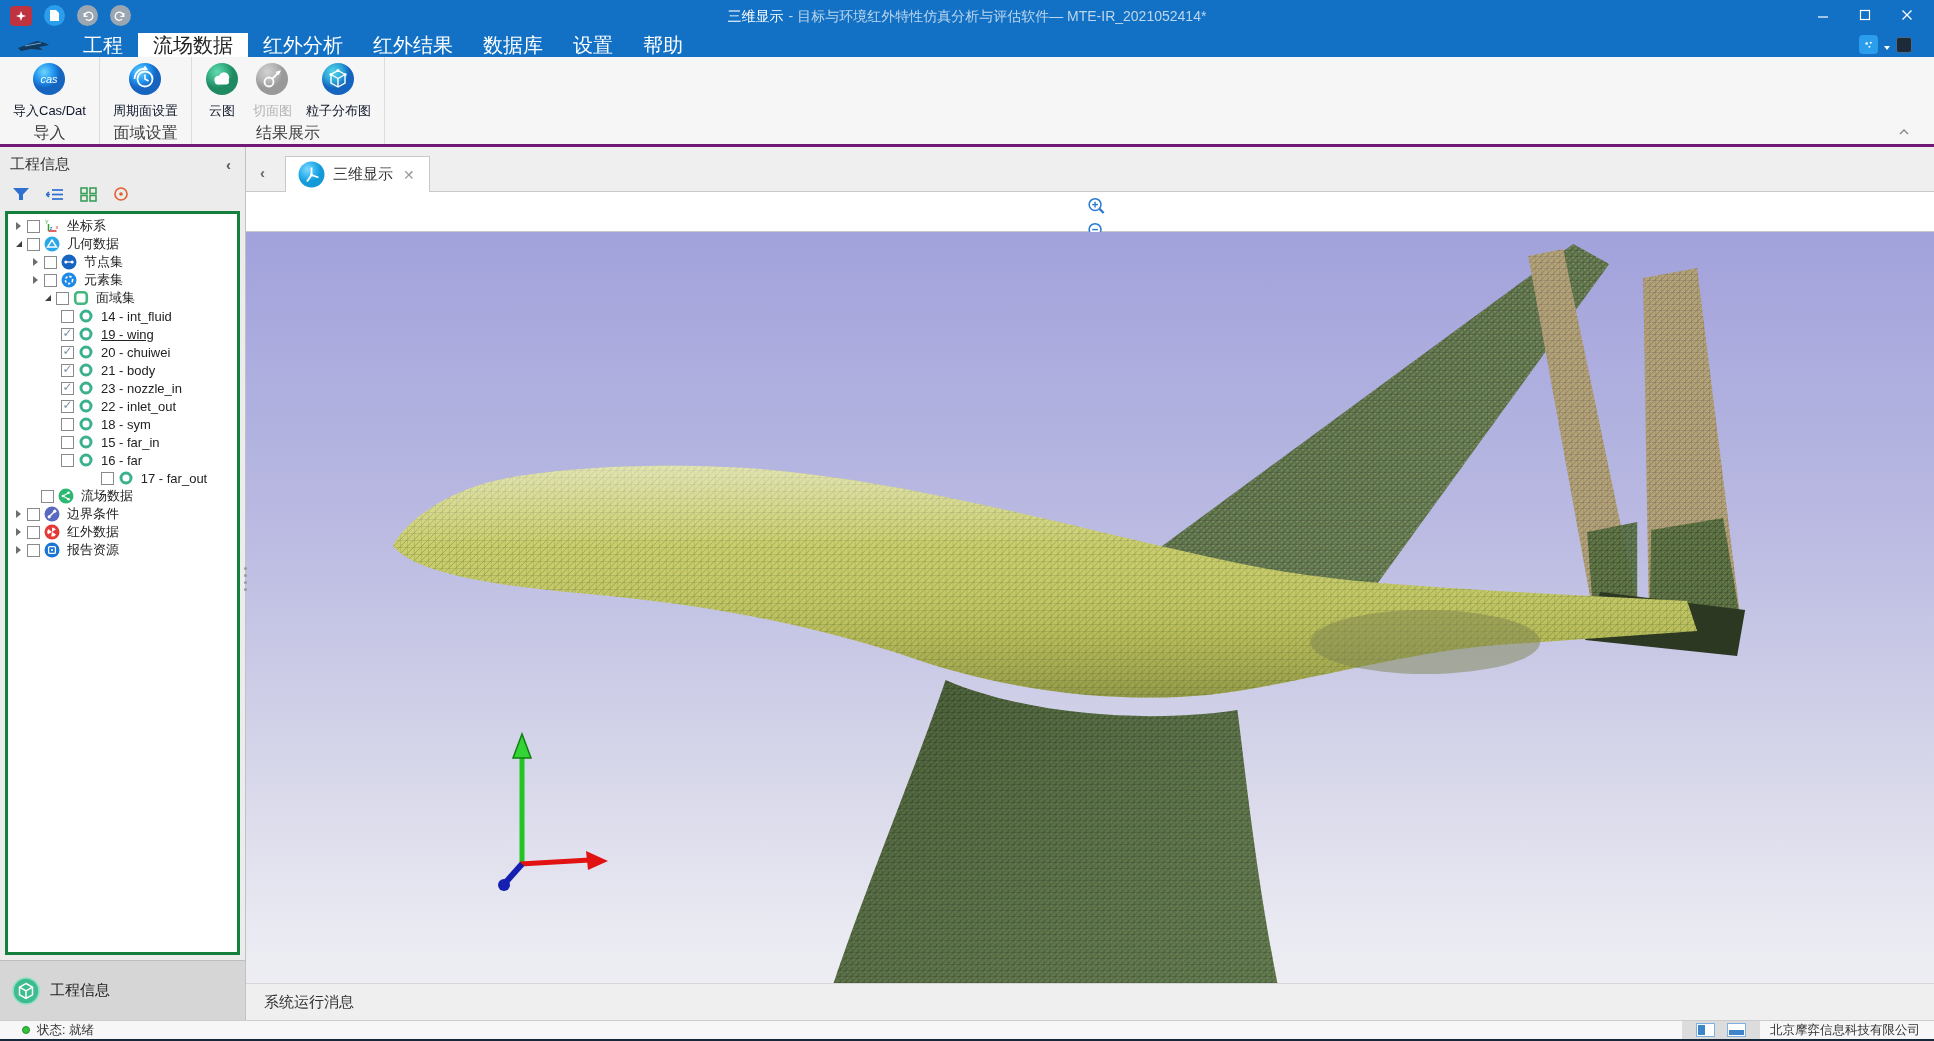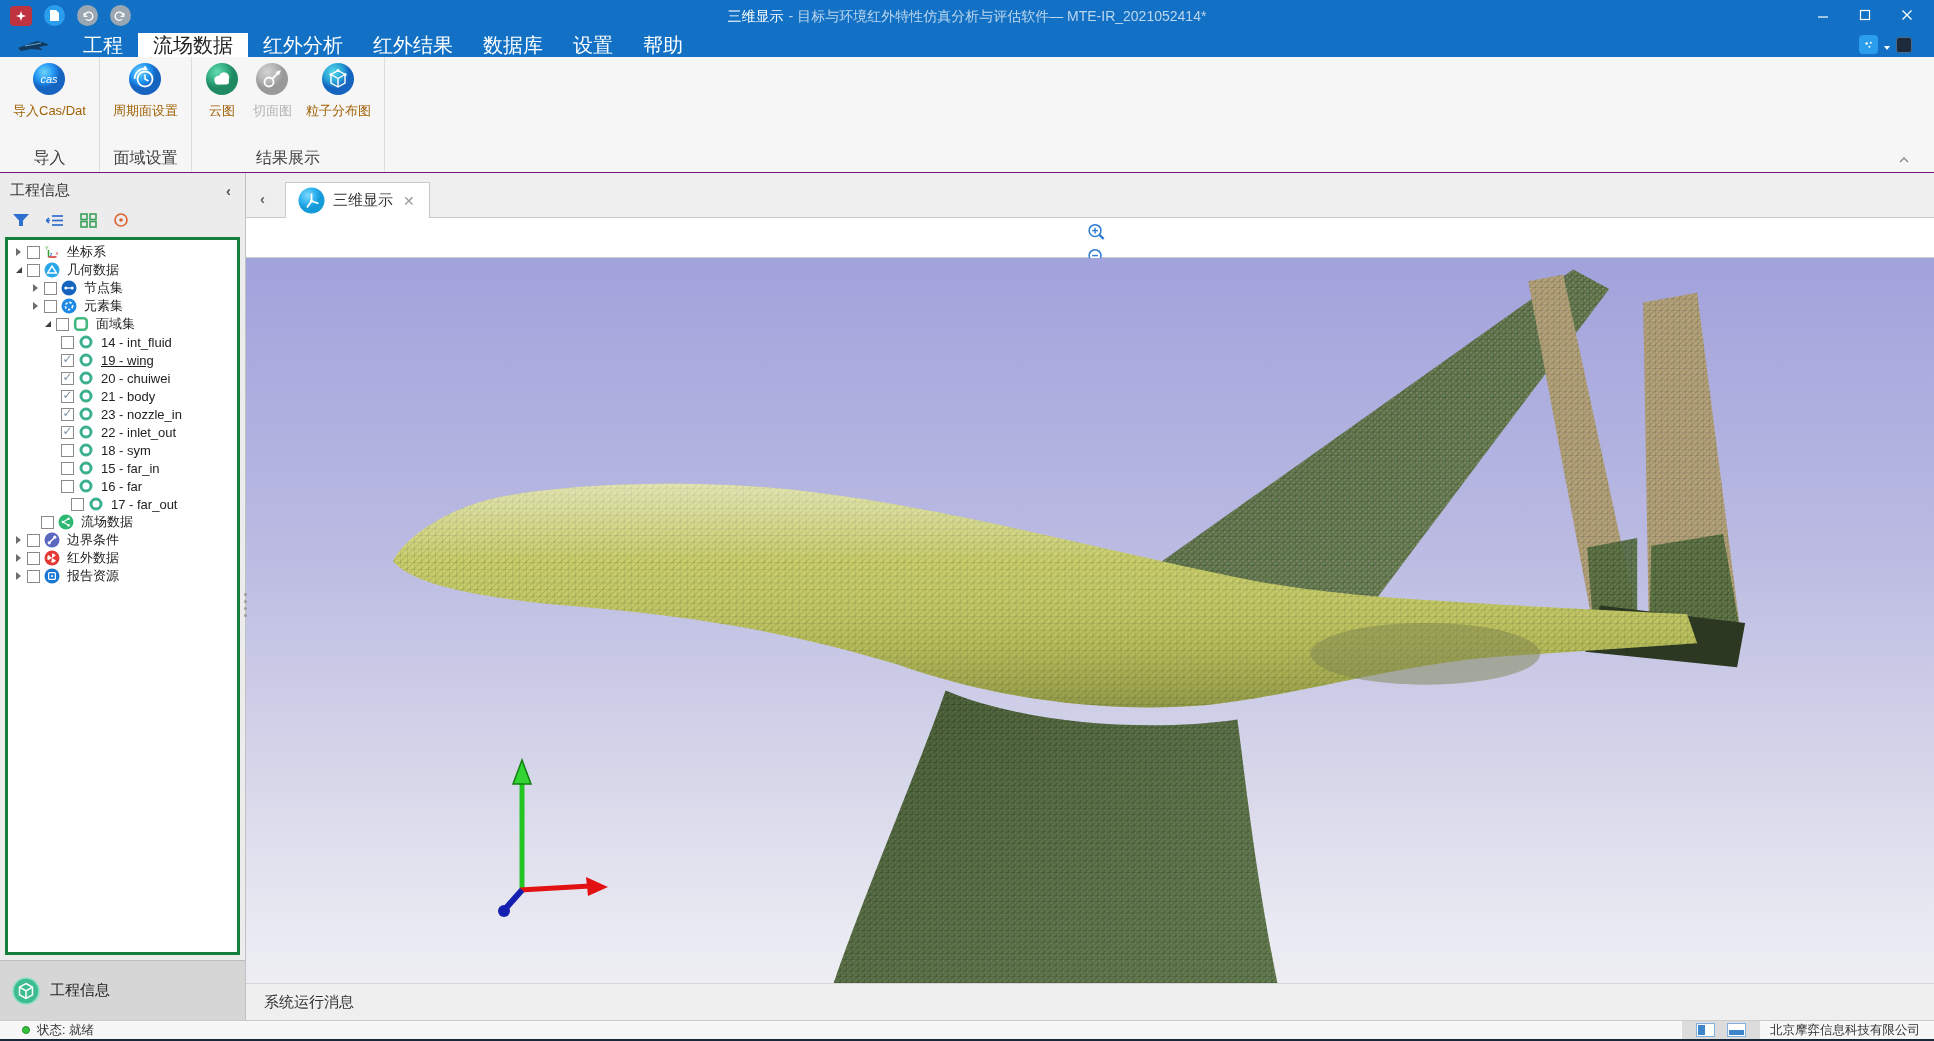--- a/index.html
+++ b/index.html
@@ -26,25 +26,25 @@
   
   .menubar { height:24px; background:#1271c4; display:flex; align-items:stretch; position:relative; flex:0 0 auto; }
   .logo { width:68px; display:flex; align-items:center; justify-content:center; }
   .menu-item { padding:0 15px; display:flex; align-items:center; color:#fff; font-size:20px; cursor:default; }
   .menu-item.active { background:#ffffff; color:#222; }
   .menu-right { position:absolute; right:22px; top:2px; display:flex; align-items:center; gap:6px; }
   .mr-blue { width:19px; height:19px; border-radius:4px; background:#2b9ded; display:flex; align-items:center; justify-content:center; color:#fff; font-size:10px; }
   .mr-dark { width:16px; height:16px; border-radius:3px; background:#1d2a3a; border:1px solid #4a6a8a; }
 
   
-  .ribbon { height:116px; background:#f6f6f6; border-bottom:1px solid #701a75; position:relative; flex:0 0 auto; display:flex; }
+  .ribbon { height:90px; background:#f6f6f6; border-bottom:3px solid #701a75; position:relative; flex:0 0 auto; display:flex; }
   .rgroup { display:flex; flex-direction:column; border-right:1px solid #ddd; padding:3px 6px 0 6px; }
   .rgroup-btns { display:flex; flex:1 1 auto; align-items:flex-start; }
   .rbtn { display:flex; flex-direction:column; align-items:center; padding:2px 7px; }
-  .rbtn .cap { font-size:13px; color:#a16207; margin-top:2px; white-space:nowrap; }
+  .rbtn .cap { font-size:13px; color:#0f172a; margin-top:2px; white-space:nowrap; }
   .rbtn.disabled .cap { color:#b3b3b3; }
   .rgroup-label { text-align:center; font-size:16px; color:#404040; padding:1px 0 3px 0; }
   .ribbon-collapse { position:absolute; right:24px; bottom:4px; }
 
   
   .bodyrow { flex:1 1 auto; display:flex; min-height:0; }
 
   
   .lpanel { width:245px; background:#ececec; display:flex; flex-direction:column; flex:0 0 auto; position:relative; }
   .lp-header { height:34px; display:flex; align-items:center; padding:0 10px; }
@@ -467,21 +467,21 @@
           <div class="tree-row" style="padding-left: 38px;">
             <span class="tw none"></span>
             <span class="cb"></span>
             <span class="ti">
               <svg viewBox="0 0 16 16">
                 <circle cx="8" cy="8" r="5" fill="none" stroke="#3ab08e" stroke-width="3"></circle>
               </svg>
             </span>
             <span class="tl">16 - far</span>
           </div>
-          <div class="tree-row" style="padding-left: 48px;">
+          <div class="tree-row" style="padding-left: 48px; justify-content: center;">
             <span class="tw none"></span>
             <span class="cb"></span>
             <span class="ti">
               <svg viewBox="0 0 16 16">
                 <circle cx="8" cy="8" r="5" fill="none" stroke="#3ab08e" stroke-width="3"></circle>
               </svg>
             </span>
             <span class="tl">17 - far_out</span>
           </div>
           <div class="tree-row" style="padding-left: 18px;">

